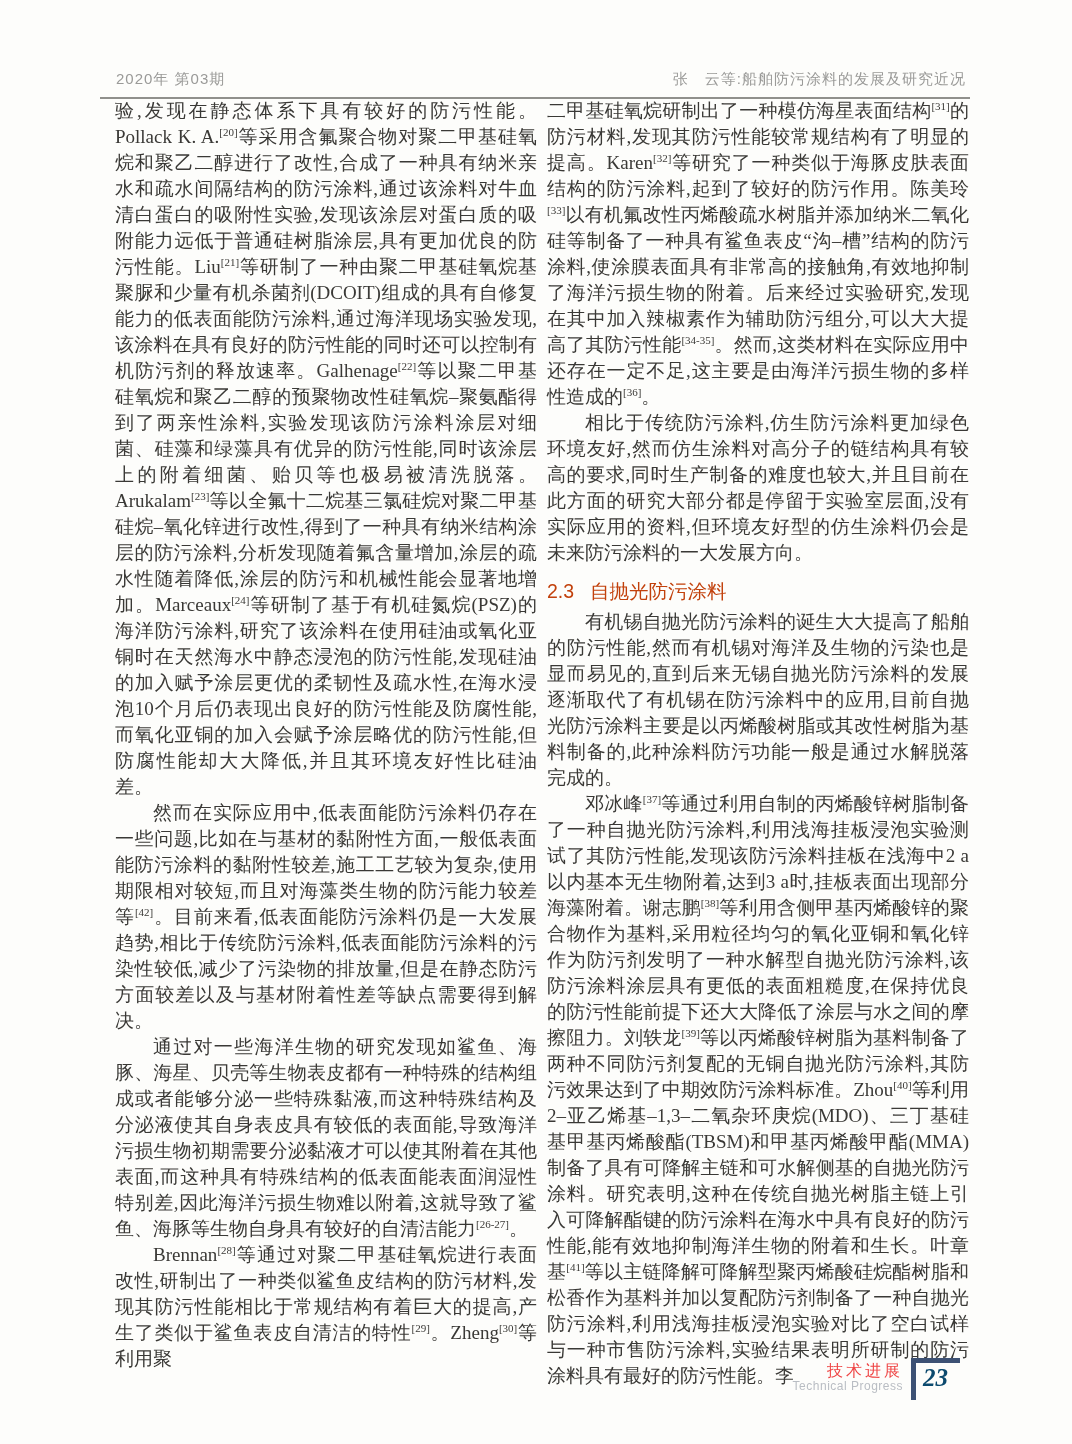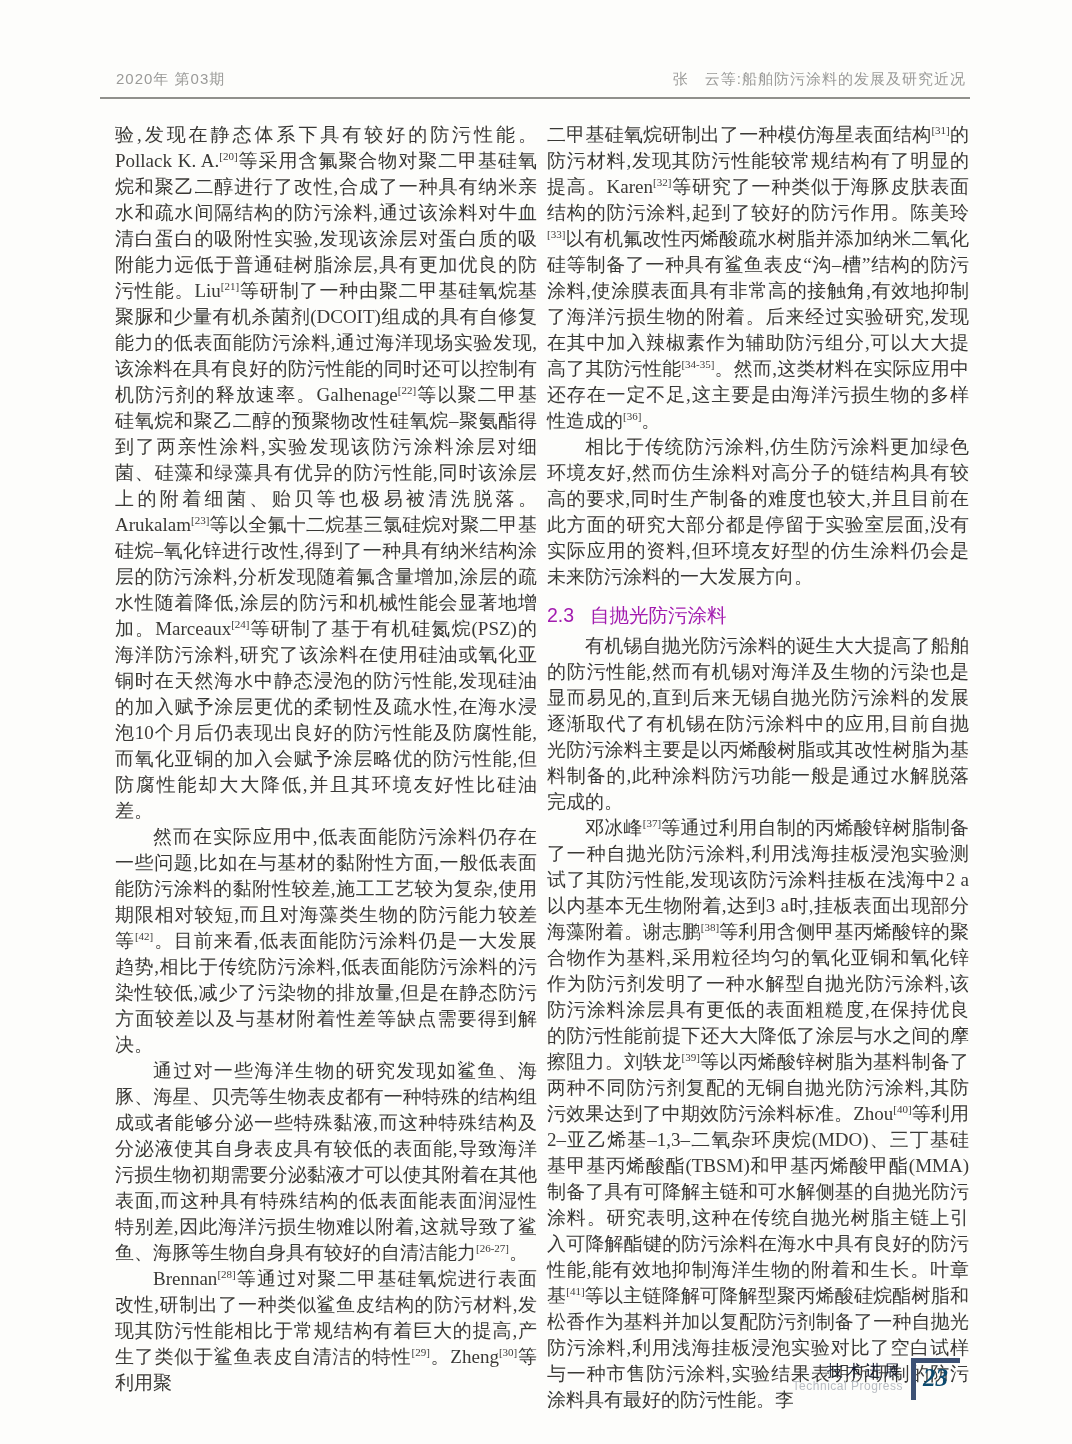--- a/index.html
+++ b/index.html
@@ -20,21 +20,21 @@
     font-family:"Liberation Sans","DejaVu Sans",sans-serif;
     font-size:15px;color:#9a9a98;letter-spacing:1px;
   }
   .hdr-rule{
     position:absolute;left:100px;top:97px;width:870px;height:2px;
     background:#90908c;
   }
 
   
   .cols{
-    position:absolute;left:115px;top:122px;width:854px;
+    position:absolute;left:115px;top:98px;width:854px;
     display:flex;gap:10px;
   }
   .col{width:422px;}
   .col p{
     margin:0;
     font-size:19px;line-height:26px;
     text-align:justify;
     color:#3a3936;
   }
   .col p.indent{text-indent:2em;}
@@ -83,29 +83,29 @@
   <div class="cols">
     <section class="col" id="col-left">
         <p>验,发现在静态体系下具有较好的防污性能。Pollack K. A.<sup>[20]</sup>等采用含氟聚合物对聚二甲基硅氧烷和聚乙二醇进行了改性,合成了一种具有纳米亲水和疏水间隔结构的防污涂料,通过该涂料对牛血清白蛋白的吸附性实验,发现该涂层对蛋白质的吸附能力远低于普通硅树脂涂层,具有更加优良的防污性能。Liu<sup>[21]</sup>等研制了一种由聚二甲基硅氧烷基聚脲和少量有机杀菌剂(DCOIT)组成的具有自修复能力的低表面能防污涂料,通过海洋现场实验发现,该涂料在具有良好的防污性能的同时还可以控制有机防污剂的释放速率。Galhenage<sup>[22]</sup>等以聚二甲基硅氧烷和聚乙二醇的预聚物改性硅氧烷–聚氨酯得到了两亲性涂料,实验发现该防污涂料涂层对细菌、硅藻和绿藻具有优异的防污性能,同时该涂层上的附着细菌、贻贝等也极易被清洗脱落。Arukalam<sup>[23]</sup>等以全氟十二烷基三氯硅烷对聚二甲基硅烷–氧化锌进行改性,得到了一种具有纳米结构涂层的防污涂料,分析发现随着氟含量增加,涂层的疏水性随着降低,涂层的防污和机械性能会显著地增加。Marceaux<sup>[24]</sup>等研制了基于有机硅氮烷(PSZ)的海洋防污涂料,研究了该涂料在使用硅油或氧化亚铜时在天然海水中静态浸泡的防污性能,发现硅油的加入赋予涂层更优的柔韧性及疏水性,在海水浸泡10个月后仍表现出良好的防污性能及防腐性能,而氧化亚铜的加入会赋予涂层略优的防污性能,但防腐性能却大大降低,并且其环境友好性比硅油差。</p>
         <p class="indent">然而在实际应用中,低表面能防污涂料仍存在一些问题,比如在与基材的黏附性方面,一般低表面能防污涂料的黏附性较差,施工工艺较为复杂,使用期限相对较短,而且对海藻类生物的防污能力较差等<sup>[42]</sup>。目前来看,低表面能防污涂料仍是一大发展趋势,相比于传统防污涂料,低表面能防污涂料的污染性较低,减少了污染物的排放量,但是在静态防污方面较差以及与基材附着性差等缺点需要得到解决。</p>
         <p class="indent">通过对一些海洋生物的研究发现如鲨鱼、海豚、海星、贝壳等生物表皮都有一种特殊的结构组成或者能够分泌一些特殊黏液,而这种特殊结构及分泌液使其自身表皮具有较低的表面能,导致海洋污损生物初期需要分泌黏液才可以使其附着在其他表面,而这种具有特殊结构的低表面能表面润湿性特别差,因此海洋污损生物难以附着,这就导致了鲨鱼、海豚等生物自身具有较好的自清洁能力<sup>[26-27]</sup>。</p>
         <p class="indent">Brennan<sup>[28]</sup>等通过对聚二甲基硅氧烷进行表面改性,研制出了一种类似鲨鱼皮结构的防污材料,发现其防污性能相比于常规结构有着巨大的提高,产生了类似于鲨鱼表皮自清洁的特性<sup>[29]</sup>。Zheng<sup>[30]</sup>等利用聚</p>
       </section>
     <section class="col" id="col-right">
         <p>二甲基硅氧烷研制出了一种模仿海星表面结构<sup>[31]</sup>的防污材料,发现其防污性能较常规结构有了明显的提高。Karen<sup>[32]</sup>等研究了一种类似于海豚皮肤表面结构的防污涂料,起到了较好的防污作用。陈美玲<sup>[33]</sup>以有机氟改性丙烯酸疏水树脂并添加纳米二氧化硅等制备了一种具有鲨鱼表皮“沟–槽”结构的防污涂料,使涂膜表面具有非常高的接触角,有效地抑制了海洋污损生物的附着。后来经过实验研究,发现在其中加入辣椒素作为辅助防污组分,可以大大提高了其防污性能<sup>[34-35]</sup>。然而,这类材料在实际应用中还存在一定不足,这主要是由海洋污损生物的多样性造成的<sup>[36]</sup>。</p>
         <p class="indent">相比于传统防污涂料,仿生防污涂料更加绿色环境友好,然而仿生涂料对高分子的链结构具有较高的要求,同时生产制备的难度也较大,并且目前在此方面的研究大部分都是停留于实验室层面,没有实际应用的资料,但环境友好型的仿生涂料仍会是未来防污涂料的一大发展方向。</p>
-        <h3 class="section" style="color: #a21caf; margin-top: 12px;"><span class="num">2.3</span><span class="ttl">自抛光防污涂料</span></h3>
+        <h3 class="section" style="color: #c2410c; margin-top: 12px;"><span class="num">2.3</span><span class="ttl">自抛光防污涂料</span></h3>
         <p class="indent">有机锡自抛光防污涂料的诞生大大提高了船舶的防污性能,然而有机锡对海洋及生物的污染也是显而易见的,直到后来无锡自抛光防污涂料的发展逐渐取代了有机锡在防污涂料中的应用,目前自抛光防污涂料主要是以丙烯酸树脂或其改性树脂为基料制备的,此种涂料防污功能一般是通过水解脱落完成的。</p>
         <p class="indent">邓冰峰<sup>[37]</sup>等通过利用自制的丙烯酸锌树脂制备了一种自抛光防污涂料,利用浅海挂板浸泡实验测试了其防污性能,发现该防污涂料挂板在浅海中2 a以内基本无生物附着,达到3 a时,挂板表面出现部分海藻附着。谢志鹏<sup>[38]</sup>等利用含侧甲基丙烯酸锌的聚合物作为基料,采用粒径均匀的氧化亚铜和氧化锌作为防污剂发明了一种水解型自抛光防污涂料,该防污涂料涂层具有更低的表面粗糙度,在保持优良的防污性能前提下还大大降低了涂层与水之间的摩擦阻力。刘轶龙<sup>[39]</sup>等以丙烯酸锌树脂为基料制备了两种不同防污剂复配的无铜自抛光防污涂料,其防污效果达到了中期效防污涂料标准。Zhou<sup>[40]</sup>等利用2–亚乙烯基–1,3–二氧杂环庚烷(MDO)、三丁基硅基甲基丙烯酸酯(TBSM)和甲基丙烯酸甲酯(MMA)制备了具有可降解主链和可水解侧基的自抛光防污涂料。研究表明,这种在传统自抛光树脂主链上引入可降解酯键的防污涂料在海水中具有良好的防污性能,能有效地抑制海洋生物的附着和生长。叶章基<sup>[41]</sup>等以主链降解可降解型聚丙烯酸硅烷酯树脂和松香作为基料并加以复配防污剂制备了一种自抛光防污涂料,利用浅海挂板浸泡实验对比了空白试样与一种市售防污涂料,实验结果表明所研制的防污涂料具有最好的防污性能。李</p>
       </section>
   </div>
 
   <div class="ftr">
     <div class="ftr-labels">
-      <div class="ftr-cn" style="color: #0f172a;">技术进展</div>
+      <div class="ftr-cn" style="color: #ef4444;">技术进展</div>
       <div class="ftr-en" style="color: rgb(185, 189, 195);">Technical Progress</div>
     </div>
     <div class="pagenum" style="color: #0c4a6e; border-left: 5px solid rgb(61, 81, 116); border-top: 5px solid rgb(61, 81, 116);">
       <span>23</span>
     </div>
   </div>
 
 </div>
 
 </body></html>

